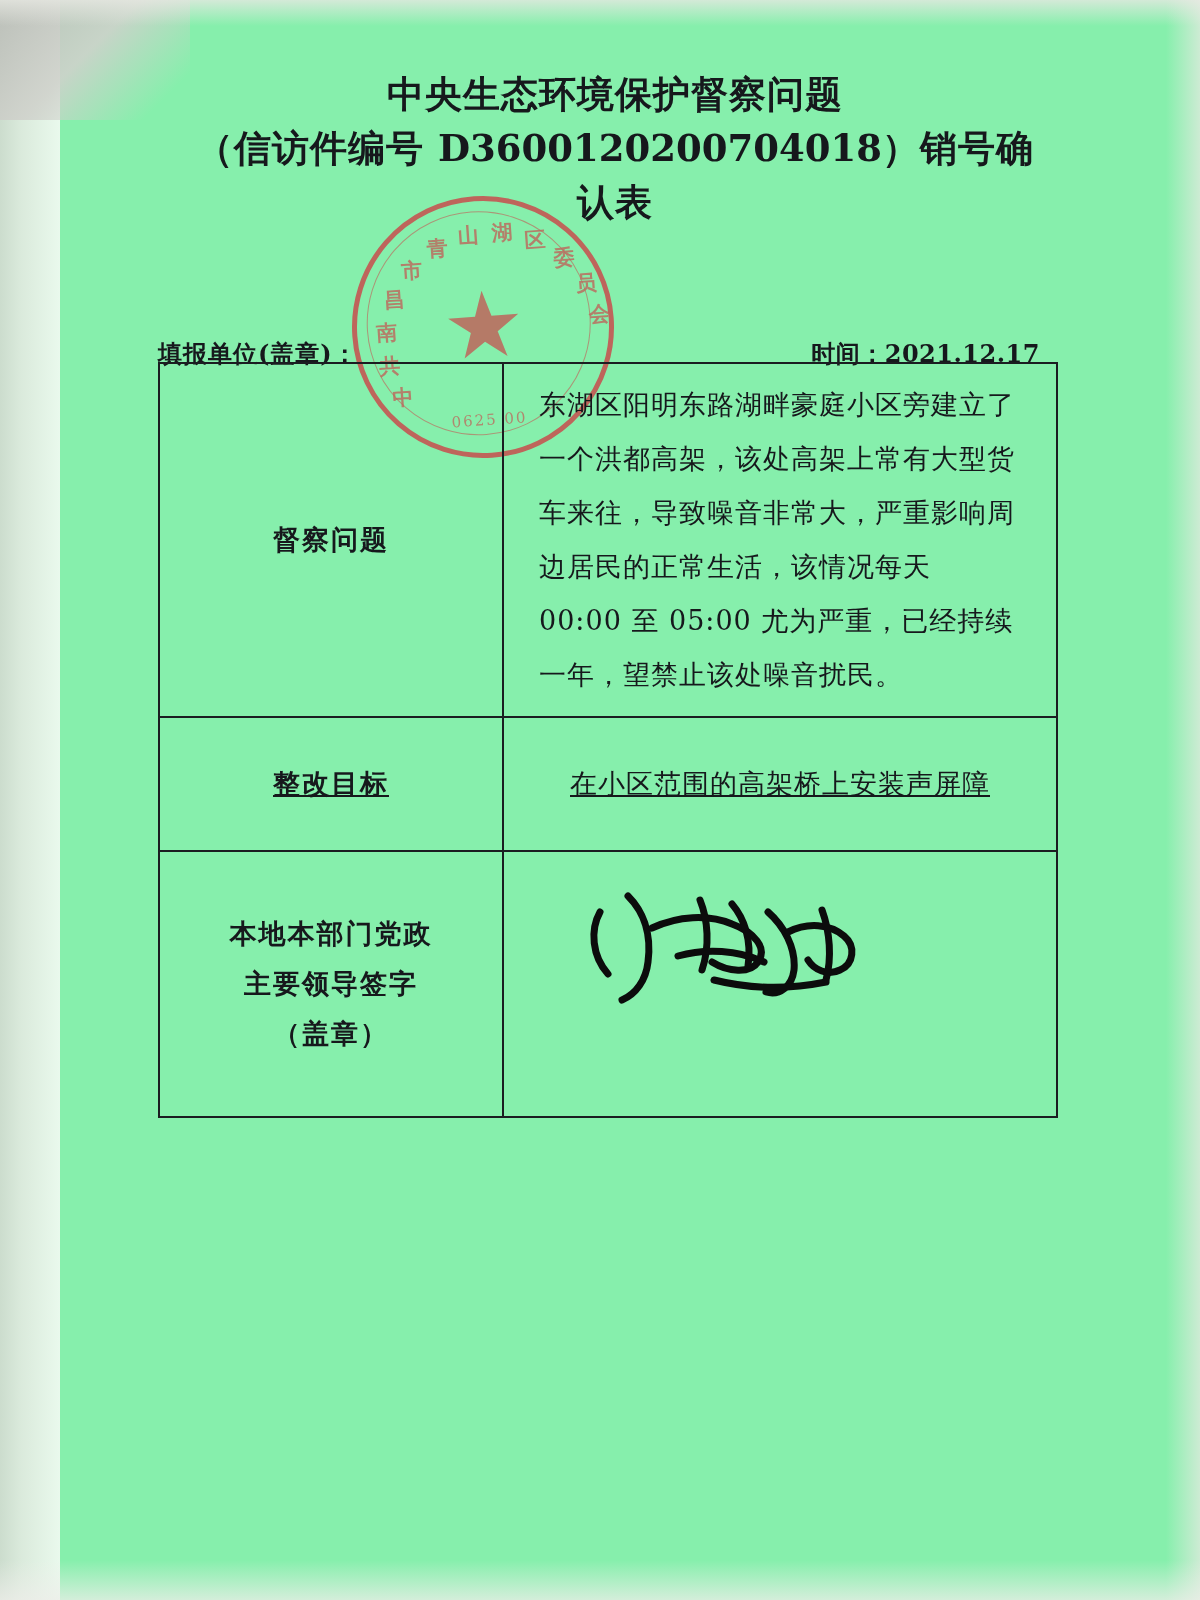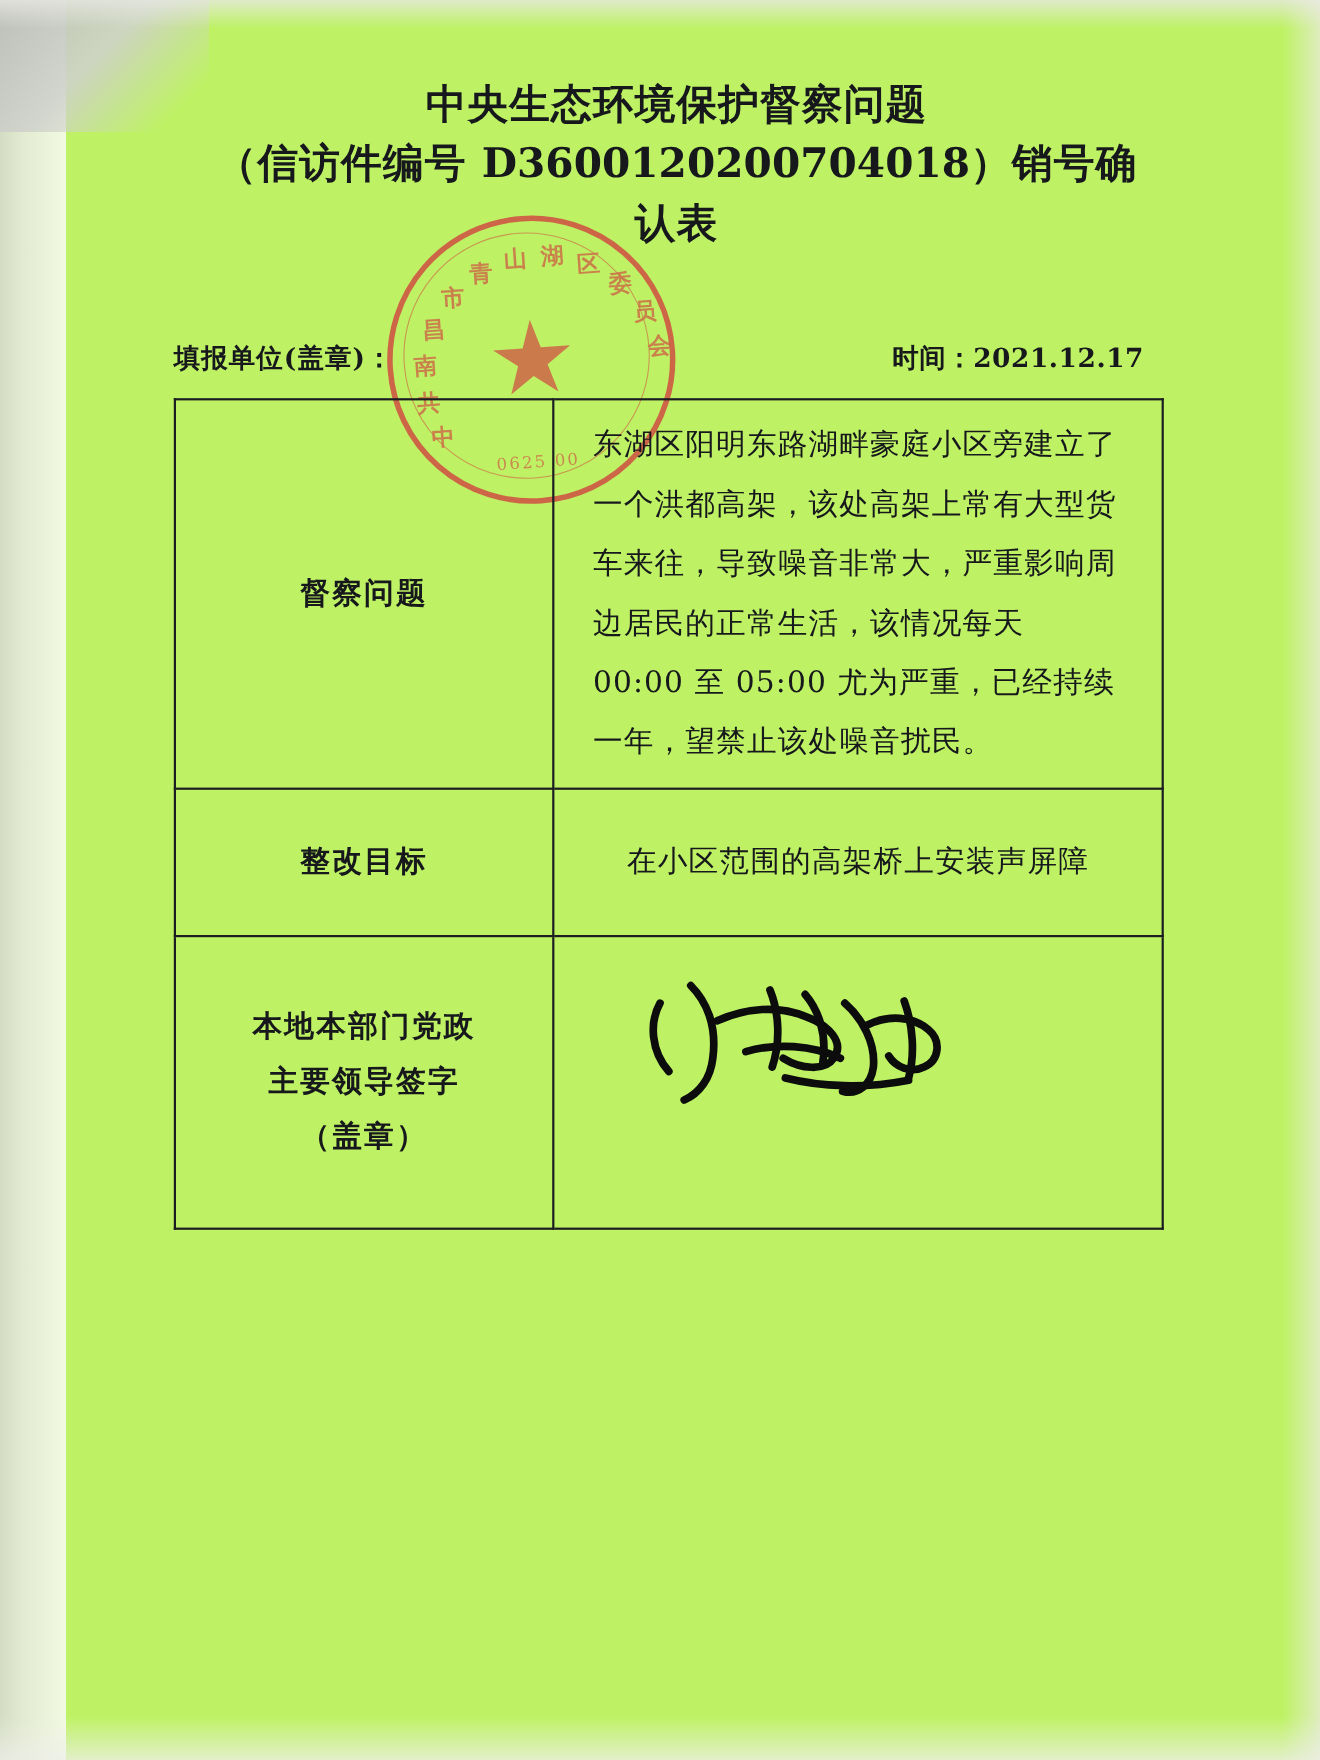--- a/index.html
+++ b/index.html
@@ -4,21 +4,21 @@
 <style>
   html, body {
     margin: 0;
     padding: 0;
     background: #ffffff;
   }
   #page {
     position: relative;
     width: 1200px;
     height: 1600px;
-    background: #bef264;
+    background: #86efac;
     overflow: hidden;
     font-family: "DejaVu Serif", "Liberation Serif", serif;
     color: #16181c;
   }
   
   .scan-edge-left {
     position: absolute;
     top: 0; left: 0;
     width: 60px; height: 1600px;
     background: linear-gradient(to right, #d8d9d3 0%, #e9e9e4 35%, #fbfbf8 100%);
@@ -80,21 +80,21 @@
     top: 310px;
     left: 158px;
     width: 900px;
     display: flex;
     justify-content: space-between;
     align-items: baseline;
     font-size: 24px;
     font-weight: bold;
   }
   .meta-left { letter-spacing: 1px; }
-  .meta-right { letter-spacing: 0.5px; margin-right: 18px; }
+  .meta-right { letter-spacing: 0.5px; margin-right: 18px; margin-top: 28px; }
 
   
   .seal {
     position: absolute;
     top: 196px;
     left: 352px;
     width: 252px;
     height: 252px;
     border: 5px solid #d4313c;
     border-radius: 50%;
@@ -178,21 +178,21 @@
     letter-spacing: 1px;
   }
   .val-center {
     text-align: center;
   }
   .val-justify {
     text-align: left;
     padding: 24px 26px 26px 18px;
   }
   .row-problem td { height: 310px; }
-  .row-goal td { height: 104px; }
+  .row-goal td { height: 104px; text-decoration: underline; }
   .row-measure td { height: 196px; }
   .row-status td { height: 196px; }
   .row-leader td { height: 94px; }
   .row-main-leader td { height: 236px; }
   .label-multiline {
     line-height: 1.85;
   }
 
   
   .sig-cell {

